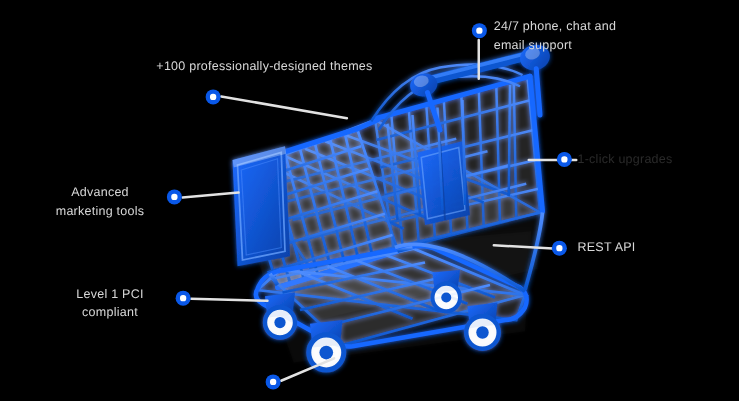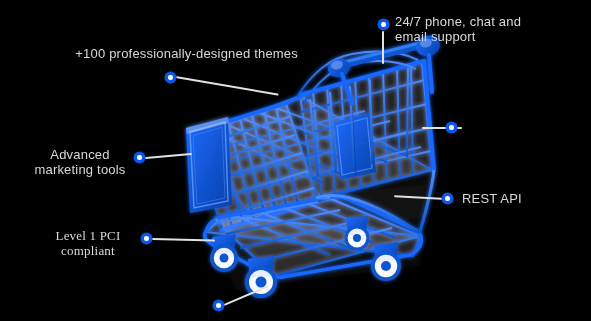--- a/index.html
+++ b/index.html
@@ -10,21 +10,21 @@
     position:relative;
     width:591px;height:321px;
     background:#000000;
     overflow:hidden;
   }
 
   
   .label{
     position:absolute;
     color:#d8d8d8;
-    font-size:13px;
+    font-size:10px;
     line-height:15px;
     letter-spacing:.2px;
     white-space:pre-line;
     text-align:center;
   }
   .label.dim{ color:#2a2a2a; }
 
   
   .dot{
     position:absolute;
@@ -249,23 +249,24 @@
   <div class="dot" style="left:134px;top:152px;"></div>
   <div class="dot" style="left:442px;top:193px;"></div>
   <div class="dot" style="left:141px;top:233px;"></div>
   <div class="dot" style="left:213px;top:300px;"></div>
 
   <div class="label" style="left:48px;top:46px;width:250px;text-align:right;">+100 professionally-designed themes</div>
 
   <div class="label" style="left:395px;top:14px;width:190px;text-align:left;">24/7 phone, chat and
 email support</div>
 
+  <div class="label dim" style="left:462px;top:120px;width:125px;text-align:left;">1-click upgrades</div>
 
   <div class="label" style="left:30px;top:147px;width:100px;">Advanced
 marketing tools</div>
 
   <div class="label" style="left:462px;top:191px;width:100px;text-align:left;">REST API</div>
 
-  <div class="label" style="left:38px;top:228px;width:100px;font-family:Liberation Serif, serif;">Level 1 PCI
+  <div class="label" style="left:38px;top:228px;width:100px;">Level 1 PCI
 compliant</div>
 
 
 </div>
 
 </body></html>

